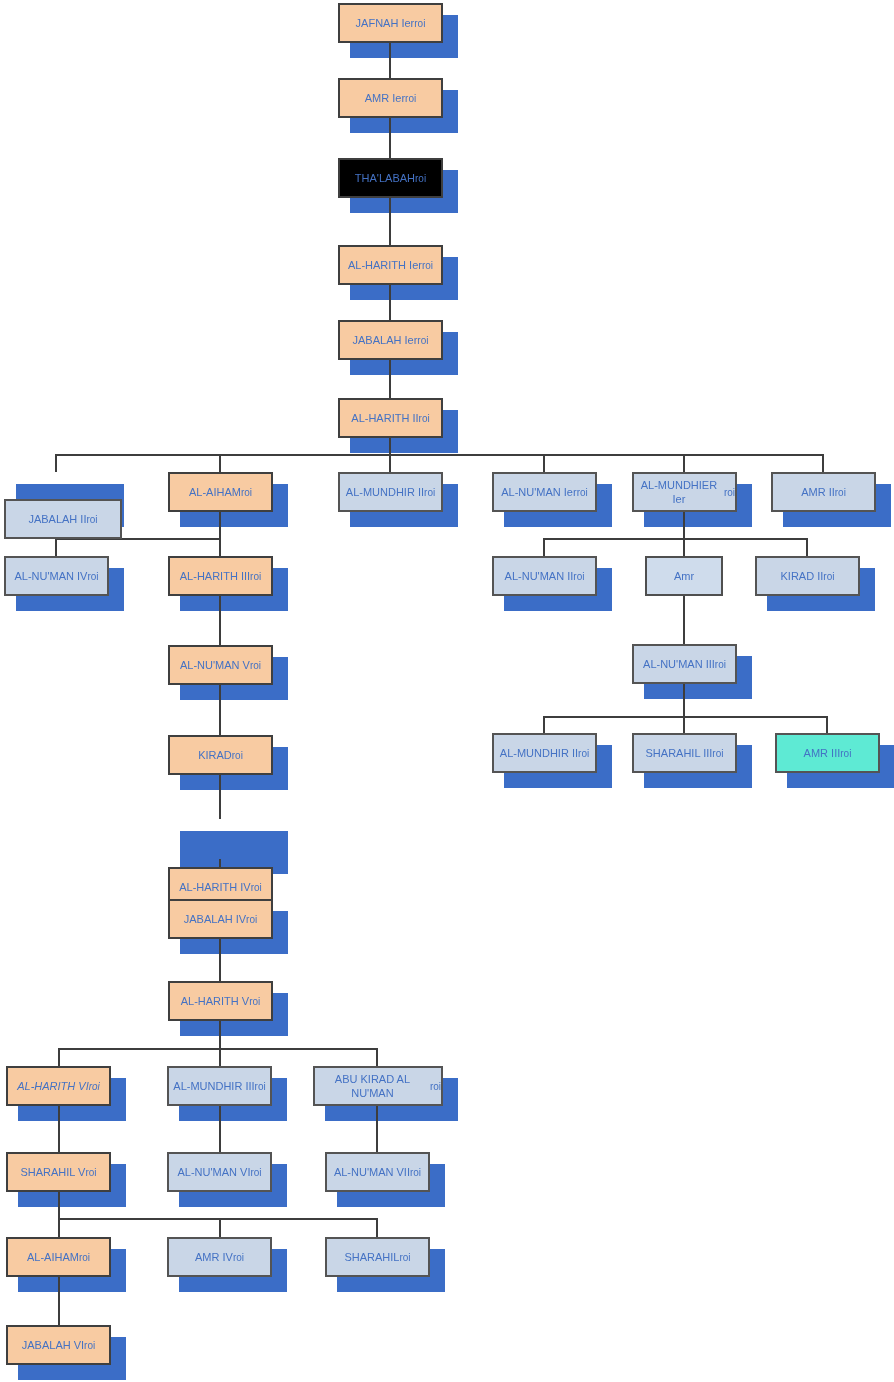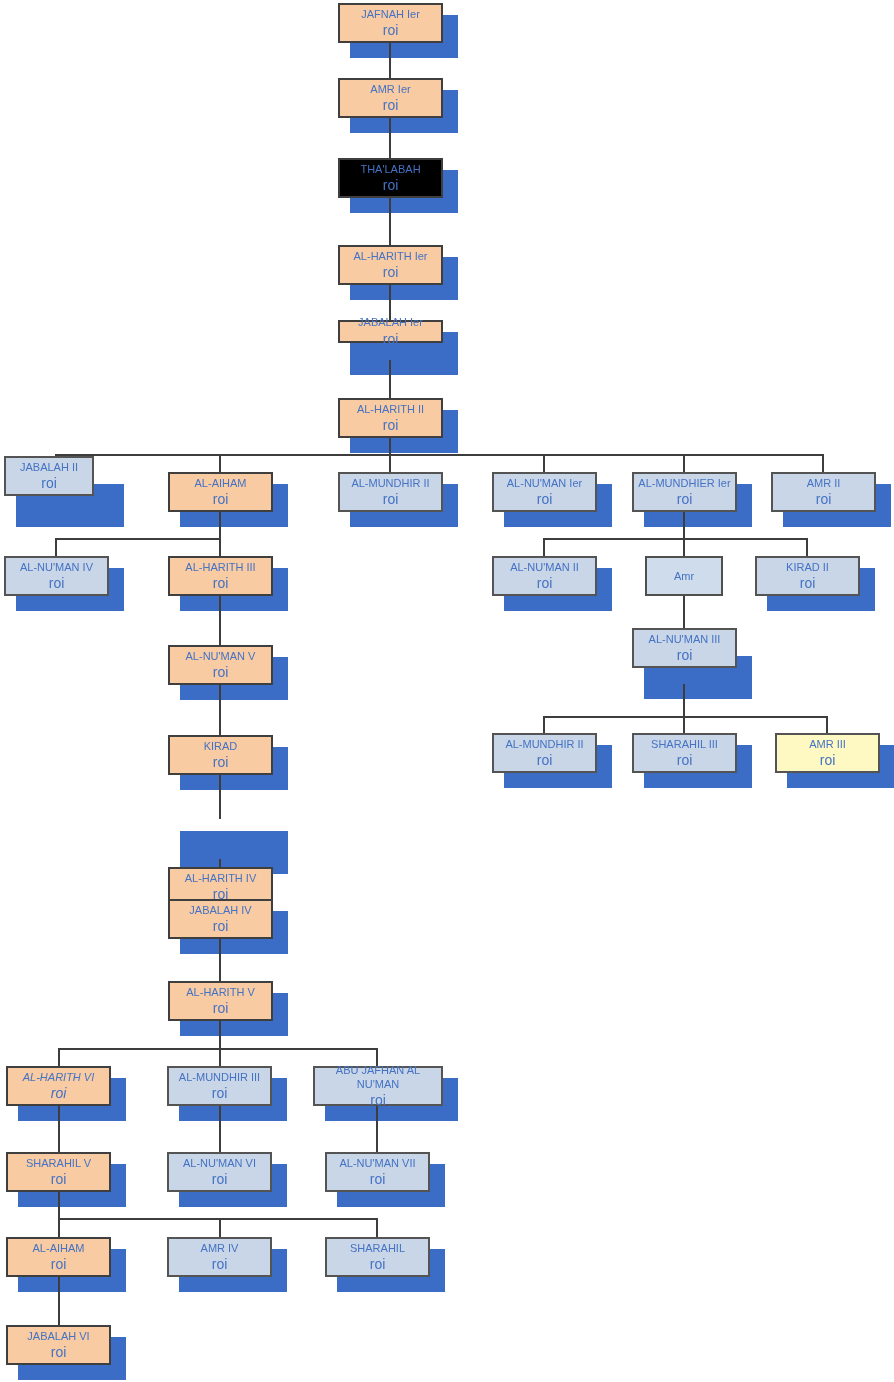--- a/index.html
+++ b/index.html
@@ -4,25 +4,25 @@
 <style>
   html,body{margin:0;padding:0;background:#ffffff;}
   .canvas{
     position:relative;width:894px;height:1382px;background:#ffffff;
     overflow:hidden;font-family:"Liberation Sans",sans-serif;
   }
   .shadow{position:absolute;}
   .connector{position:absolute;}
   .node{
     position:absolute;box-sizing:border-box;
-    display:flex;flex-direction:column;align-items:center;justify-content:center;
+    display:flex;flex-direction:row;align-items:center;justify-content:center;
     text-align:center;line-height:1.3;cursor:default;
   }
   .node .name{font-size:11px;}
-  .node .title{font-size:14px;}
+  .node .title{font-size:10px;}
 </style>
 </head>
 <body>
 
 <div class="canvas" id="tree-canvas">
     <div class="shadow" style="left: 350px; top: 15px; width: 108px; height: 43px; background: rgb(59, 109, 199);"></div>
     <div class="shadow" style="left: 350px; top: 90px; width: 108px; height: 43px; background: rgb(59, 109, 199);"></div>
     <div class="shadow" style="left: 350px; top: 170px; width: 108px; height: 43px; background: rgb(59, 109, 199);"></div>
     <div class="shadow" style="left: 350px; top: 257px; width: 108px; height: 43px; background: rgb(59, 109, 199);"></div>
     <div class="shadow" style="left: 350px; top: 332px; width: 108px; height: 43px; background: rgb(59, 109, 199);"></div>
@@ -112,29 +112,29 @@
       <div class="title">roi</div>
     </div>
     <div class="node royal" style="left: 338px; top: 158px; width: 105px; height: 40px; background: #000000; border: 2px solid rgb(63, 63, 63); color: rgb(68, 114, 196);">
       <div class="name">THA'LABAH</div>
       <div class="title">roi</div>
     </div>
     <div class="node royal" style="left: 338px; top: 245px; width: 105px; height: 40px; background: rgb(248, 203, 162); border: 2px solid rgb(63, 63, 63); color: rgb(68, 114, 196);">
       <div class="name">AL-HARITH Ier</div>
       <div class="title">roi</div>
     </div>
-    <div class="node royal" style="left: 338px; top: 320px; width: 105px; height: 23px; background: rgb(248, 203, 162); border: 2px solid rgb(63, 63, 63); color: rgb(68, 114, 196);">
+    <div class="node royal" style="left: 338px; top: 320px; width: 105px; height: 40px; background: rgb(248, 203, 162); border: 2px solid rgb(63, 63, 63); color: rgb(68, 114, 196);">
       <div class="name">JABALAH Ier</div>
       <div class="title">roi</div>
     </div>
     <div class="node royal" style="left: 338px; top: 398px; width: 105px; height: 40px; background: rgb(248, 203, 162); border: 2px solid rgb(63, 63, 63); color: rgb(68, 114, 196);">
       <div class="name">AL-HARITH II</div>
       <div class="title">roi</div>
     </div>
-    <div class="node member" style="left: 4px; top: 456px; width: 90px; height: 40px; background: rgb(201, 214, 231); border: 2px solid rgb(84, 84, 84); color: rgb(68, 114, 196);">
+    <div class="node member" style="left: 4px; top: 499px; width: 118px; height: 40px; background: rgb(201, 214, 231); border: 2px solid rgb(84, 84, 84); color: rgb(68, 114, 196);">
       <div class="name">JABALAH II</div>
       <div class="title">roi</div>
     </div>
     <div class="node royal" style="left: 168px; top: 472px; width: 105px; height: 40px; background: rgb(248, 203, 162); border: 2px solid rgb(63, 63, 63); color: rgb(68, 114, 196);">
       <div class="name">AL-AIHAM</div>
       <div class="title">roi</div>
     </div>
     <div class="node member" style="left: 338px; top: 472px; width: 105px; height: 40px; background: rgb(201, 214, 231); border: 2px solid rgb(84, 84, 84); color: rgb(68, 114, 196);">
       <div class="name">AL-MUNDHIR II</div>
       <div class="title">roi</div>
@@ -167,37 +167,37 @@
       <div class="name">Amr</div>
     </div>
     <div class="node member" style="left: 755px; top: 556px; width: 105px; height: 40px; background: rgb(201, 214, 231); border: 2px solid rgb(84, 84, 84); color: rgb(68, 114, 196);">
       <div class="name">KIRAD II</div>
       <div class="title">roi</div>
     </div>
     <div class="node royal" style="left: 168px; top: 645px; width: 105px; height: 40px; background: rgb(248, 203, 162); border: 2px solid rgb(63, 63, 63); color: rgb(68, 114, 196);">
       <div class="name">AL-NU'MAN V</div>
       <div class="title">roi</div>
     </div>
-    <div class="node member" style="left: 632px; top: 628px; width: 105px; height: 40px; background: rgb(201, 214, 231); border: 2px solid rgb(84, 84, 84); color: rgb(68, 114, 196);">
+    <div class="node member" style="left: 632px; top: 644px; width: 105px; height: 40px; background: rgb(201, 214, 231); border: 2px solid rgb(84, 84, 84); color: rgb(68, 114, 196);">
       <div class="name">AL-NU'MAN III</div>
       <div class="title">roi</div>
     </div>
     <div class="node royal" style="left: 168px; top: 735px; width: 105px; height: 40px; background: rgb(248, 203, 162); border: 2px solid rgb(63, 63, 63); color: rgb(68, 114, 196);">
       <div class="name">KIRAD</div>
       <div class="title">roi</div>
     </div>
     <div class="node member" style="left: 492px; top: 733px; width: 105px; height: 40px; background: rgb(201, 214, 231); border: 2px solid rgb(84, 84, 84); color: rgb(68, 114, 196);">
       <div class="name">AL-MUNDHIR II</div>
       <div class="title">roi</div>
     </div>
     <div class="node member" style="left: 632px; top: 733px; width: 105px; height: 40px; background: rgb(201, 214, 231); border: 2px solid rgb(84, 84, 84); color: rgb(68, 114, 196);">
       <div class="name">SHARAHIL III</div>
       <div class="title">roi</div>
     </div>
-    <div class="node member" style="left: 775px; top: 733px; width: 105px; height: 40px; background: #fef9c3; border: 2px solid rgb(84, 84, 84); color: rgb(68, 114, 196);">
+    <div class="node member" style="left: 775px; top: 733px; width: 105px; height: 40px; background: #5eead4; border: 2px solid rgb(84, 84, 84); color: rgb(68, 114, 196);">
       <div class="name">AMR III</div>
       <div class="title">roi</div>
     </div>
     <div class="node royal" style="left: 168px; top: 819px; width: 105px; height: 40px; background: rgb(248, 203, 162); border: 2px solid rgb(63, 63, 63); color: rgb(68, 114, 196); margin-top: 48px;">
       <div class="name">AL-HARITH IV</div>
       <div class="title">roi</div>
     </div>
     <div class="node royal" style="left: 168px; top: 899px; width: 105px; height: 40px; background: rgb(248, 203, 162); border: 2px solid rgb(63, 63, 63); color: rgb(68, 114, 196);">
       <div class="name">JABALAH IV</div>
       <div class="title">roi</div>
@@ -208,21 +208,21 @@
     </div>
     <div class="node royal" style="left: 6px; top: 1066px; width: 105px; height: 40px; background: rgb(248, 203, 162); border: 2px solid rgb(63, 63, 63); color: rgb(68, 114, 196); font-style: italic;">
       <div class="name">AL-HARITH VI</div>
       <div class="title">roi</div>
     </div>
     <div class="node member" style="left: 167px; top: 1066px; width: 105px; height: 40px; background: rgb(201, 214, 231); border: 2px solid rgb(84, 84, 84); color: rgb(68, 114, 196);">
       <div class="name">AL-MUNDHIR III</div>
       <div class="title">roi</div>
     </div>
     <div class="node member" style="left: 313px; top: 1066px; width: 130px; height: 40px; background: rgb(201, 214, 231); border: 2px solid rgb(84, 84, 84); color: rgb(68, 114, 196);">
-      <div class="name">ABU JAFHAN AL NU'MAN</div>
+      <div class="name">ABU KIRAD AL NU'MAN</div>
       <div class="title">roi</div>
     </div>
     <div class="node royal" style="left: 6px; top: 1152px; width: 105px; height: 40px; background: rgb(248, 203, 162); border: 2px solid rgb(63, 63, 63); color: rgb(68, 114, 196);">
       <div class="name">SHARAHIL V</div>
       <div class="title">roi</div>
     </div>
     <div class="node member" style="left: 167px; top: 1152px; width: 105px; height: 40px; background: rgb(201, 214, 231); border: 2px solid rgb(84, 84, 84); color: rgb(68, 114, 196);">
       <div class="name">AL-NU'MAN VI</div>
       <div class="title">roi</div>
     </div>

